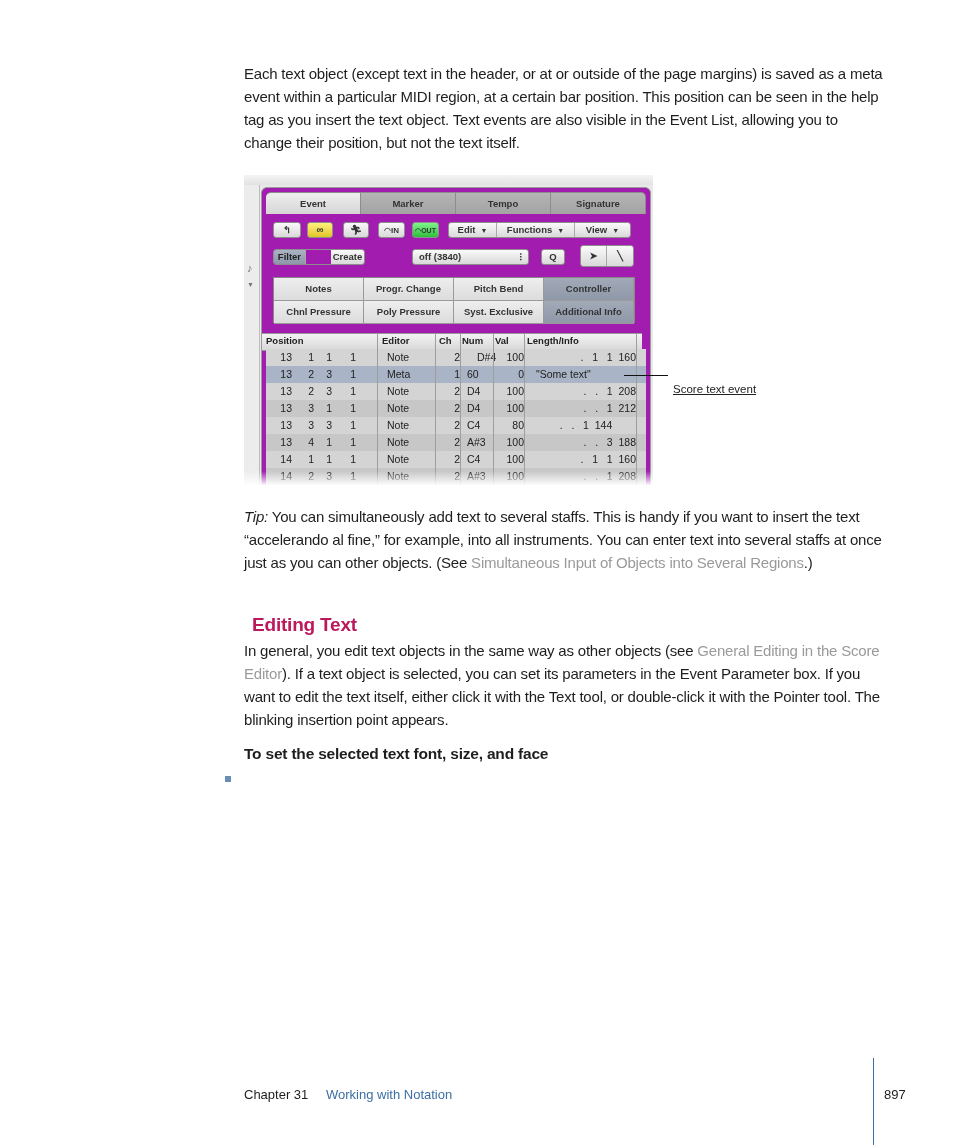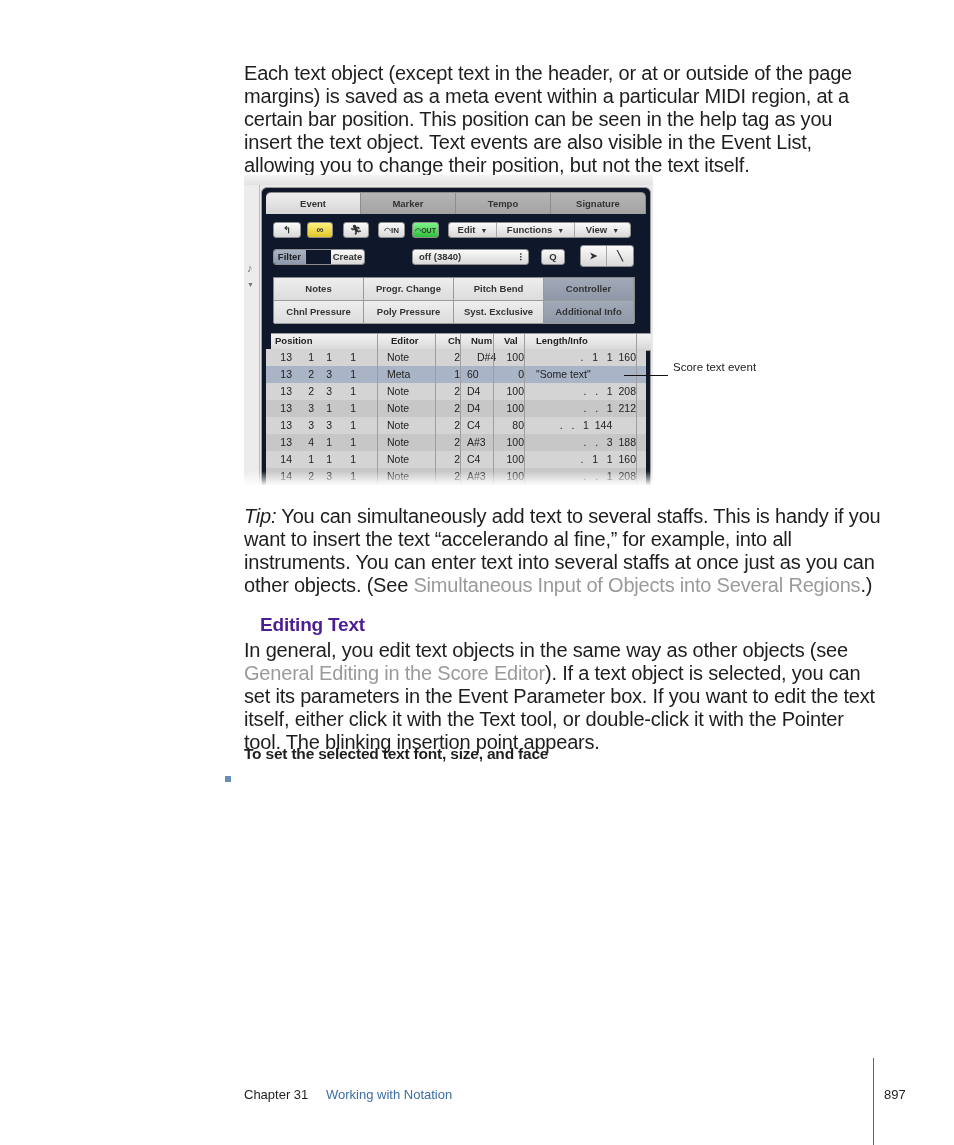--- a/index.html
+++ b/index.html
@@ -1,67 +1,67 @@
 <!DOCTYPE html>
 <html><head>
 <meta charset="utf-8">
 <style>
   * { box-sizing: border-box; margin: 0; padding: 0; }
   html, body { width: 954px; height: 1145px; background: #ffffff; }
   body { position: relative; font-family: "Liberation Sans", sans-serif; color: #1a1a1a; overflow: hidden; }
 
-  .para { position: absolute; left: 244px; width: 640px; font-size: 20px; line-height: 23px; letter-spacing: -0.2px; color: #1e1e1e; }
+  .para { position: absolute; left: 244px; width: 640px; font-size: 15px; line-height: 23px; letter-spacing: -0.2px; color: #1e1e1e; }
   .link { color: #9a9a9a; }
   .p1 { top: 62px; }
   .tip { top: 505px; }
   .tip em { font-style: italic; }
 
-  .heading { position: absolute; left: 260px; top: 614px; font-size: 19px; color: #4c1d95; letter-spacing: -0.2px; }
+  .heading { position: absolute; left: 252px; top: 614px; font-size: 19px; color: #be185d; letter-spacing: -0.2px; }
   .p2 { top: 639px; }
   .task { position: absolute; left: 244px; top: 745px; font-size: 15.5px; font-weight: bold; color: #1e1e1e; letter-spacing: -0.2px; }
   .bullet-row { position: absolute; left: 225px; top: 768px; font-size: 15.5px; line-height: 23px; color: #1e1e1e; letter-spacing: -0.2px; }
   .bullet { display: inline-block; width: 6px; height: 6px; background: #6a8db5; margin-right: 12px; vertical-align: 3px; }
 
   
   .shot { position: absolute; left: 244px; top: 175px; width: 409px; height: 310px; overflow: hidden; background: #e9e9e9; }
   .shot-topfade { position:absolute; left:0; top:0; width:409px; height:10px; background: linear-gradient(#f4f4f4,#e2e2e2); }
   .shot-left { position:absolute; left:0; top:10px; width:16px; height:300px; background:#ececec; border-right:1px solid #bdbdbd; }
   .left-note { position:absolute; left:3px; top:77px; font-size:11px; color:#777; }
   .left-arrow { position:absolute; left:3px; top:96px; font-size:7px; color:#777; }
-  .win { position:absolute; left:17px; top:12px; width:390px; height:300px; background:#0f172a; border:1px solid #9b9b9b; border-radius:6px 6px 0 0;padding-left:21px; }
+  .win { position:absolute; left:17px; top:12px; width:390px; height:300px; background:#a21caf; border:1px solid #9b9b9b; border-radius:6px 6px 0 0;padding-left:21px; }
   .tabs { position:absolute; left:4px; top:4px; width:380px; height:22px; display:flex; }
   .tab { flex:1; text-align:center; font-size:9.5px; font-weight:bold; color:#333; line-height:22px; background: linear-gradient(#b5b5b5,#a3a3a3); border-right:1px solid #8c8c8c; border-top:1px solid #8c8c8c; }
   .tab.active { background: linear-gradient(#eeeeee,#d6d6d6); border-bottom: none; }
   .tab:first-child { border-radius:5px 0 0 0; }
   .tab:last-child { border-radius:0 5px 0 0; }
   .btn { position:absolute; height:16px; border:1px solid #8e8e8e; border-radius:3px; background:linear-gradient(#fafafa,#d9d9d9); font-size:9.5px; font-weight:bold; color:#333; text-align:center; line-height:14px; }
   .btn.yellow { background:linear-gradient(#fff27c,#e0c52a); }
   .btn.green { background:linear-gradient(#7ef58a,#2fbf3b); }
   .seg { position:absolute; height:16px; display:flex; border:1px solid #8e8e8e; border-radius:3px; overflow:hidden; }
   .seg > div { font-size:9.5px; font-weight:bold; color:#333; line-height:14px; text-align:center; background:linear-gradient(#fafafa,#d9d9d9); border-right:1px solid #a8a8a8; }
   .seg > div:last-child { border-right:none; }
   .seg > div.on { background:linear-gradient(#a9b3c3,#8d98ab); color:#222; }
   .caret { font-size:7px; margin-left:5px; }
   .filters { position:absolute; left:11px; top:89px; width:362px; height:46px; display:grid; grid-template-columns: repeat(4, 1fr); border:1px solid #888; }
   .filters div { font-size:9.5px; font-weight:bold; color:#333; text-align:center; line-height:22px; background:linear-gradient(#eeeeee,#dcdcdc); border-right:1px solid #9a9a9a; border-bottom:1px solid #9a9a9a; }
   .filters div.on { background:linear-gradient(#a2aab8,#8f98a8); }
-  .list-head { position:absolute; left:9px; top:145px; width:380px; height:18px; background:linear-gradient(#f3f3f3,#d8d8d8); border-top:1px solid #999; border-bottom:1px solid #999; }
+  .list-head { position:absolute; left:0; top:145px; width:380px; height:18px; background:linear-gradient(#f3f3f3,#d8d8d8); border-top:1px solid #999; border-bottom:1px solid #999; }
   .lh { position:absolute; top:0; font-size:9.5px; font-weight:bold; color:#222; line-height:14px; }
   .rows { position:absolute; left:4px; top:161px; width:380px; }
   .row { position:relative; height:17px; font-size:10.5px; color:#222; line-height:17px; }
   .row:nth-child(odd) { background:#d4d4d4; }
   .row:nth-child(even) { background:#c7c7c7; }
   .row.sel { background:#a9b4c6; }
   .c { position:absolute; top:0; }
   .r { text-align:right; }
   .vline { position:absolute; top:145px; width:1px; height:170px; background:#9e9e9e; }
   .fadebottom { position:absolute; left:0; bottom:0; width:409px; height:14px; background:linear-gradient(rgba(255,255,255,0),rgba(255,255,255,0.95)); }
 
   .callout-line { position:absolute; left:624px; top:375px; width:44px; height:1px; background:#111; }
-  .callout-text { position:absolute; left:673px; top:361px; font-size:11.5px; color:#222; }
+  .callout-text { position:absolute; left:673px; top:383px; font-size:11.5px; color:#222;text-decoration:underline; }
 
   .footer-chapter { position:absolute; left:244px; top:1087px; font-size:13px; color:#1e1e1e; }
   .footer-title { position:absolute; left:326px; top:1087px; font-size:13px; color:#3b6fa3; }
   .footer-rule { position:absolute; left:873px; top:1058px; width:1px; height:87px; background:#3b6fa3; }
   .footer-page { position:absolute; left:884px; top:1087px; font-size:13px; color:#1e1e1e; }
 </style>
 </head>
 <body>
 
 <p class="para p1">Each text object (except text in the header, or at or outside of the page margins) is saved as a meta event within a particular MIDI region, at a certain bar position. This position can be seen in the help tag as you insert the text object. Text events are also visible in the Event List, allowing you to change their position, but not the text itself.</p>

